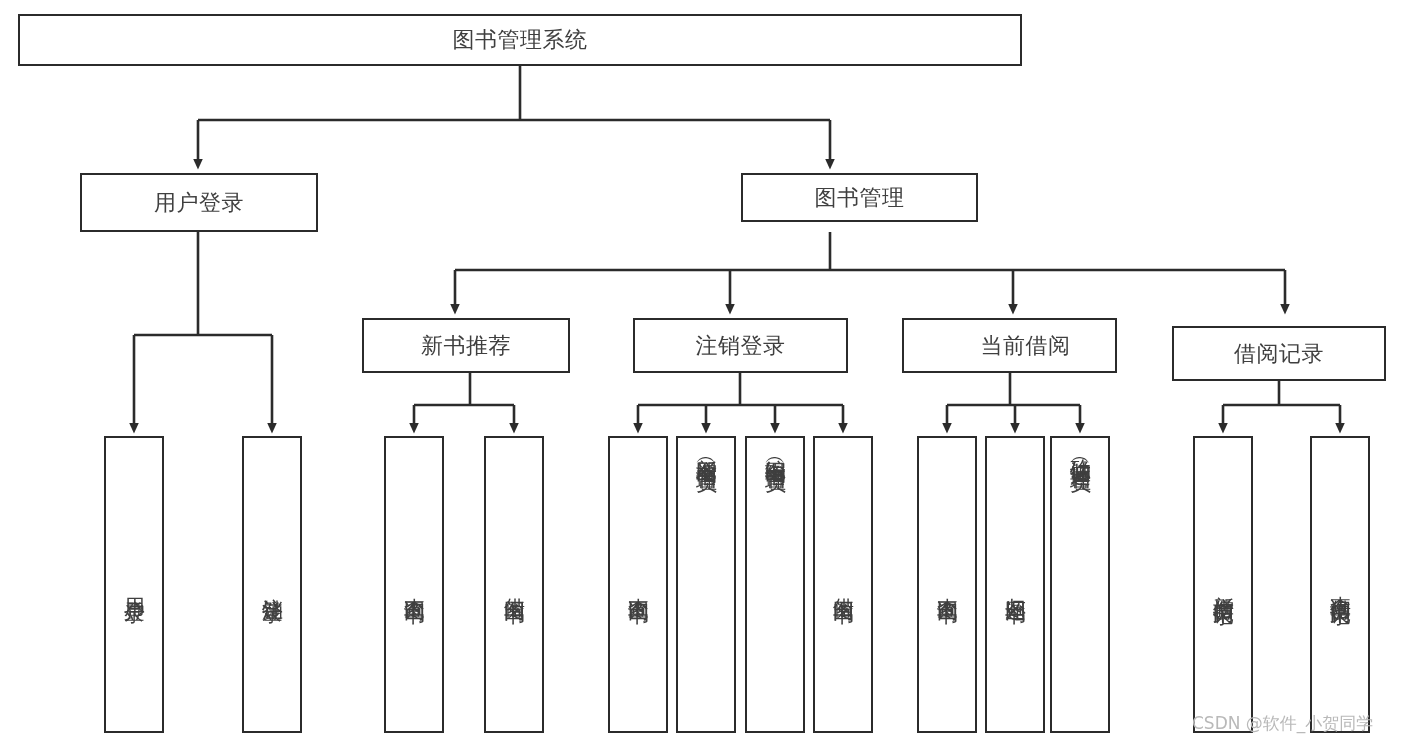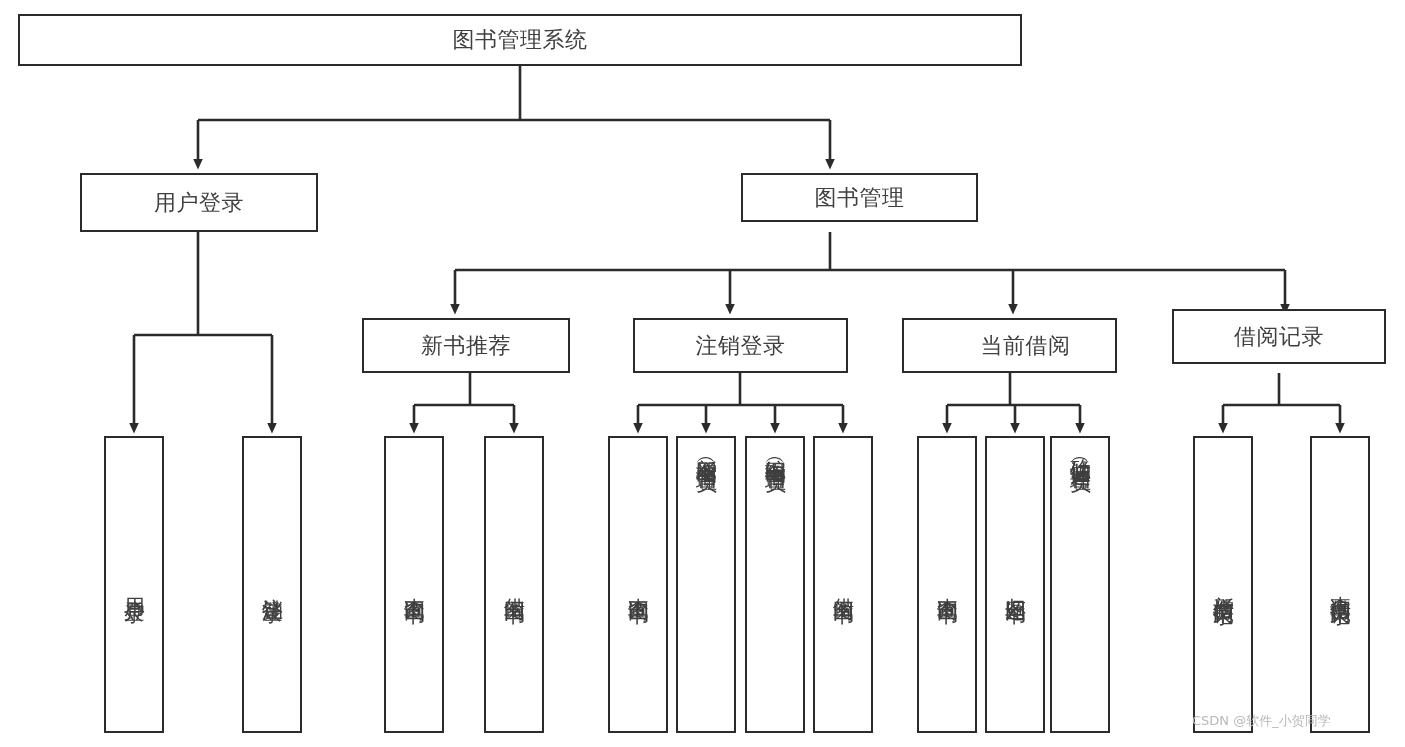--- a/index.html
+++ b/index.html
@@ -62,21 +62,21 @@
     line-height: 1;
     margin: 0 auto;
   }
   .node.v.mid {
     align-items: center;
     padding-top: 0;
   }
   .watermark {
     position: absolute;
     color: #b9b9b9;
-    font-size: 13px;
+    font-size: 17px;
     white-space: nowrap;
     z-index: 5;
     font-family: "DejaVu Sans", "Liberation Sans", sans-serif;
   }
 </style>
 </head>
 <body>
 
 <div id="canvas">
 
@@ -143,21 +143,21 @@
 
   <div class="node h" style="left:362px; top:318px; width:208px; height:55px;">
     <span class="lbl">新书推荐</span>
   </div>
   <div class="node h" style="left:633px; top:318px; width:215px; height:55px;">
     <span class="lbl">注销登录</span>
   </div>
   <div class="node h" style="left:902px; top:318px; width:215px; height:55px;padding-left:32px;">
     <span class="lbl">当前借阅</span>
   </div>
-  <div class="node h" style="left:1172px; top:309px; width:214px; height:55px;">
+  <div class="node h" style="left:1172px; top:326px; width:214px; height:55px;">
     <span class="lbl">借阅记录</span>
   </div>
 
   <div class="node v mid" style="left:104px; top:436px; width:60px; height:297px;">
     <span class="lbl">用户登录</span>
   </div>
   <div class="node v mid" style="left:242px; top:436px; width:60px; height:297px;">
     <span class="lbl">注销登录</span>
   </div>
 

